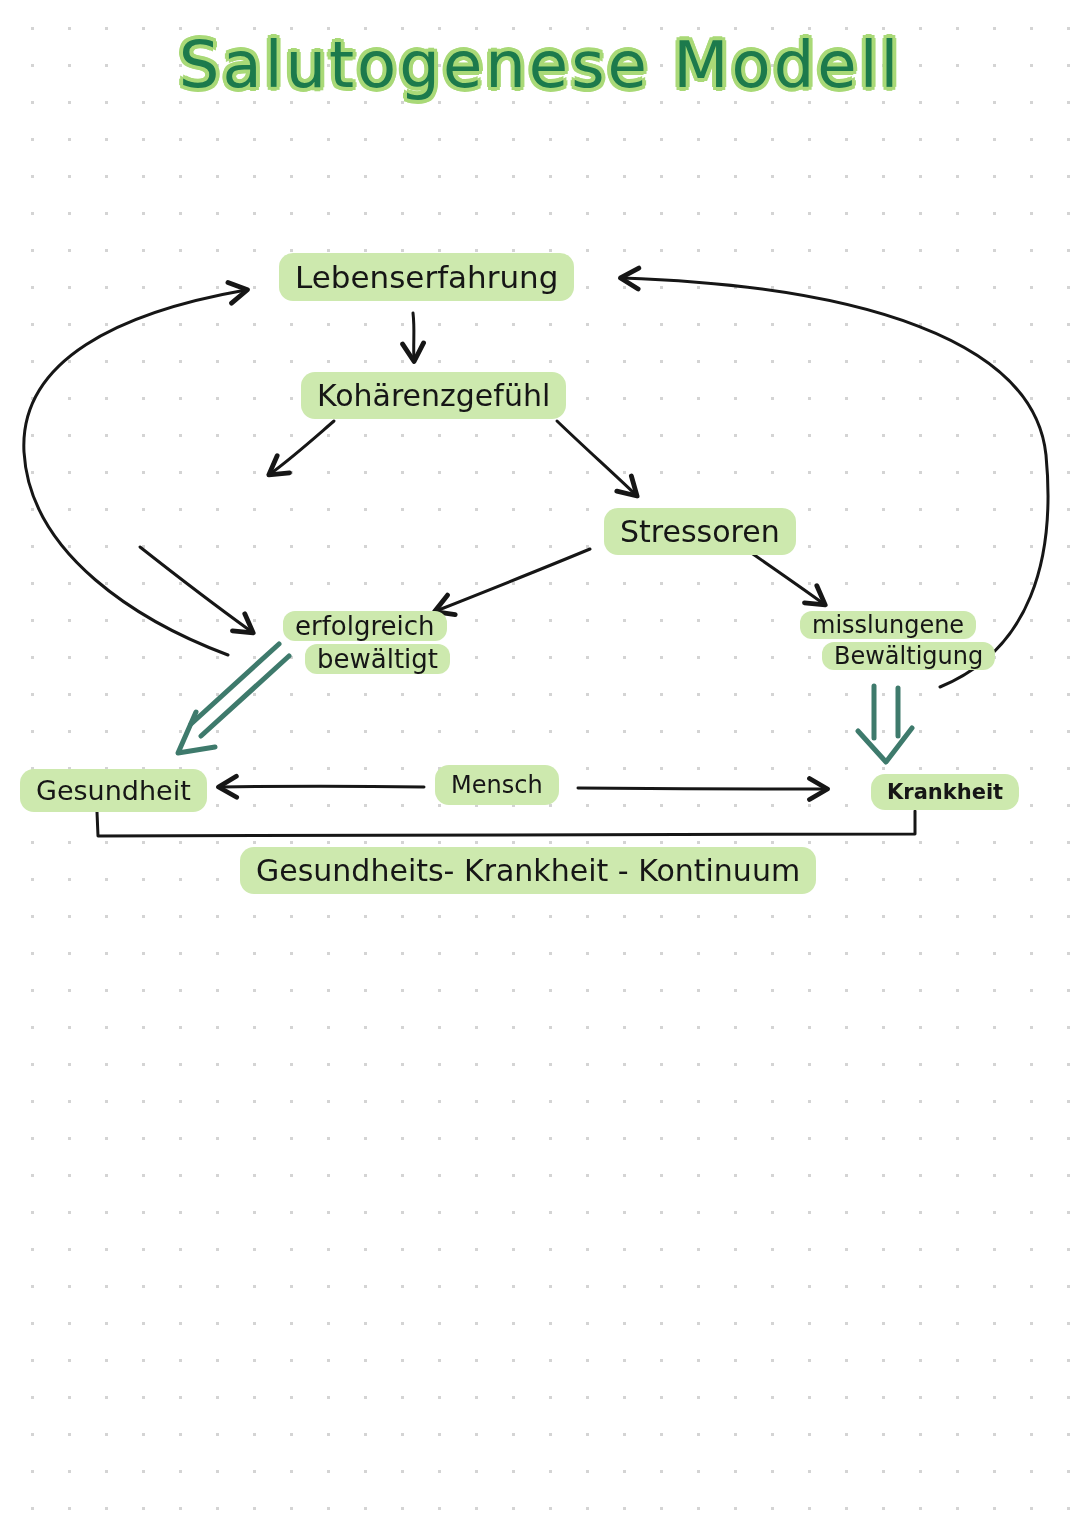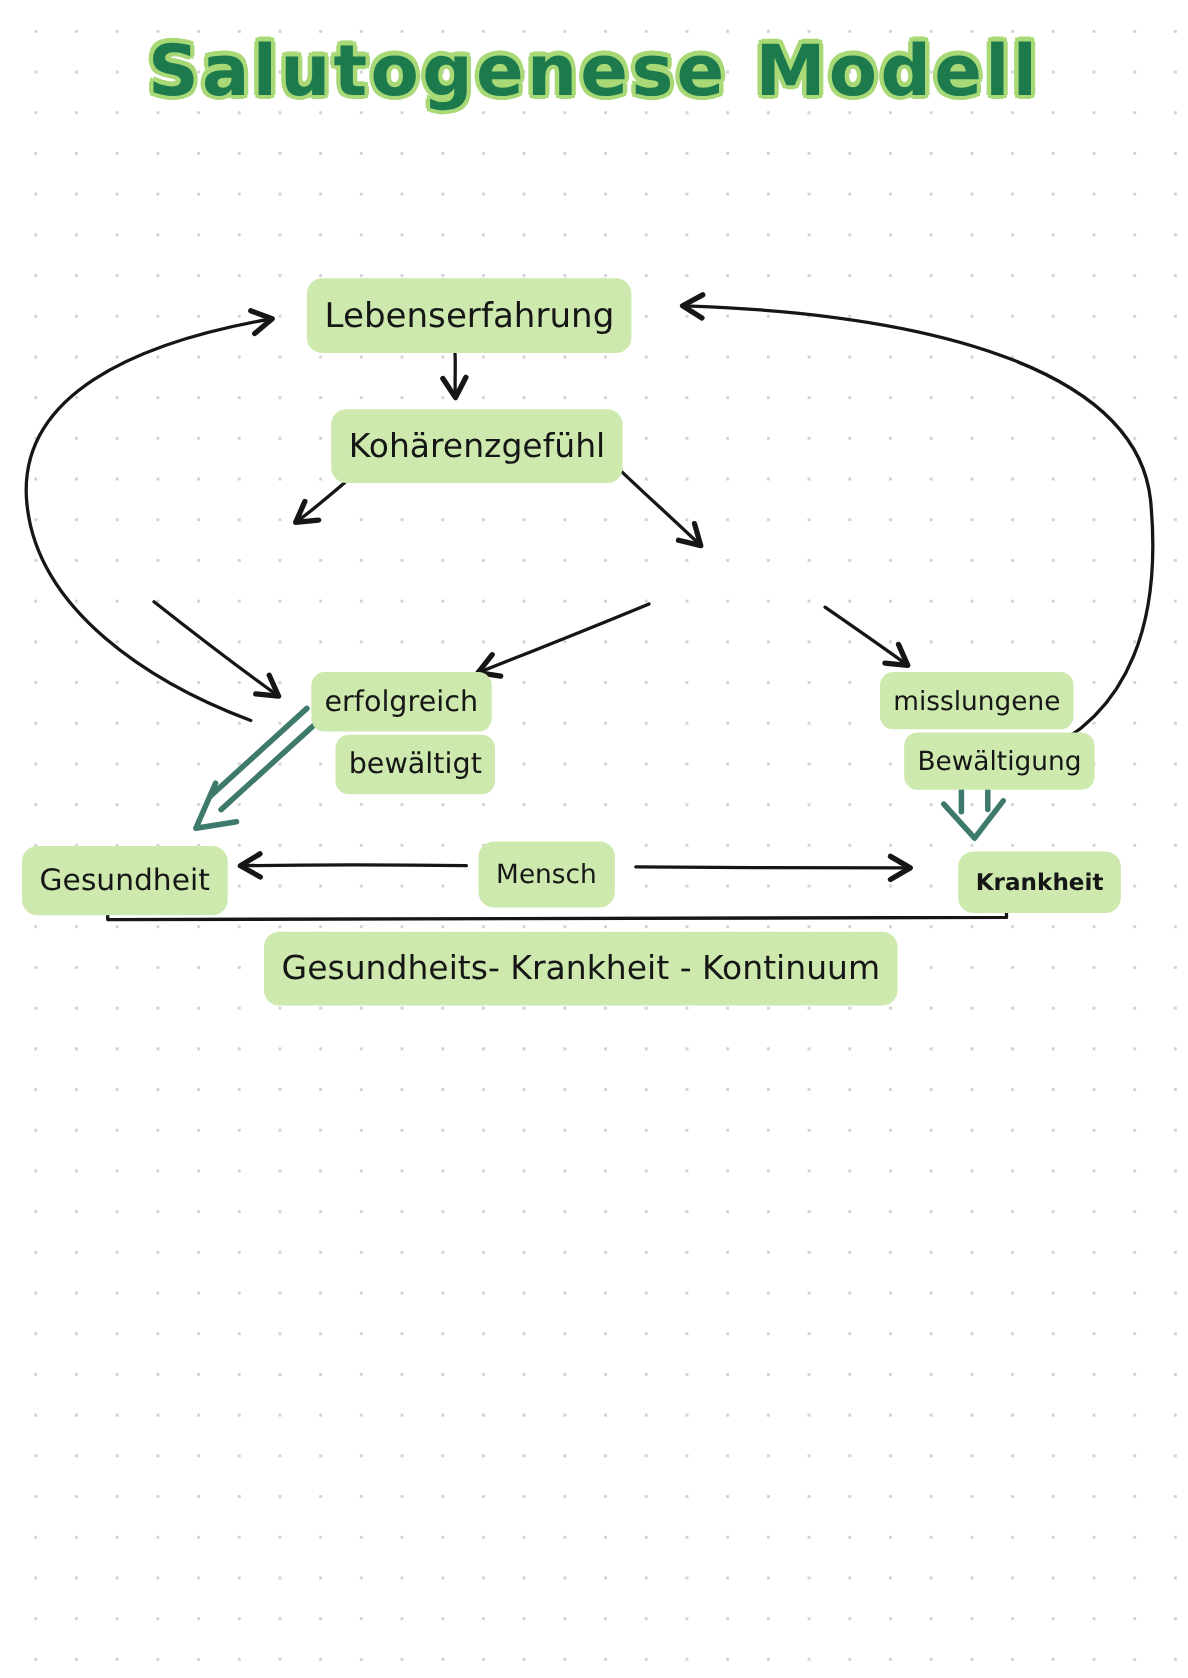--- a/index.html
+++ b/index.html
@@ -14,21 +14,21 @@
     background-position: 14px 10px;
     font-family: "DejaVu Sans", sans-serif;
   }
   .title {
     position: absolute;
     left: 0; right: 0;
     top: 28px;
     margin: 0;
     text-align: center;
     font-size: 64px;
-    font-weight: bold;
+    font-weight: normal;
     letter-spacing: 3px;
     color: var(--title, #1c7a4c);
     text-shadow:
       3px 3px 0 var(--title-outline, #a9d977),
       -3px 3px 0 var(--title-outline, #a9d977),
       3px -3px 0 var(--title-outline, #a9d977),
       -3px -3px 0 var(--title-outline, #a9d977),
       4px 0 0 var(--title-outline, #a9d977),
       -4px 0 0 var(--title-outline, #a9d977),
       0 4px 0 var(--title-outline, #a9d977),
@@ -56,27 +56,27 @@
   }
   .node {
     position: absolute;
     z-index: 2;
     white-space: nowrap;
     color: var(--ink, #161616);
   }
   .pill {
     background: var(--highlight, #cde9ae);
     border-radius: 14px;
-    padding: 16px 16px;
+    padding: 6px 16px;
     display: inline-block;
   }
   .line {
     display: block;
     width: max-content;
-    padding: 12px 12px;
+    padding: 0 12px;
     border-radius: 12px;
   }
   .indent { margin-left: 22px; margin-top: 3px; }
 
   .pos-lebens      { left: 279px; top: 253px; font-size: 31px; }
   .pos-kohaerenz   { left: 301px; top: 372px; font-size: 30px; }
   .pos-widerstand  { left: 58px;  top: 499px; font-size: 28px; }
   .pos-stressoren  { left: 604px; top: 508px; font-size: 30px; }
   .pos-erfolgreich { left: 283px; top: 611px; font-size: 26px; }
   .pos-misslungen  { left: 800px; top: 611px; font-size: 24px; }
@@ -118,20 +118,21 @@
     <path class="teal" d="M 874 686 L 874 738"></path>
     <path class="teal" d="M 898 688 L 898 736"></path>
     <polyline class="teal" points="858,731 886,762 912,728"></polyline>
   </svg>
 
   <div class="node pill pos-lebens">Lebenserfahrung</div>
 
   <div class="node pill pos-kohaerenz">Kohärenzgefühl</div>
 
 
+  <div class="node pill pos-stressoren">Stressoren</div>
 
   <div class="node pos-erfolgreich">
     <span class="pill line">erfolgreich</span>
     <span class="pill line indent">bewältigt</span>
   </div>
 
   <div class="node pos-misslungen">
     <span class="pill line">misslungene</span>
     <span class="pill line indent">Bewältigung</span>
   </div>

